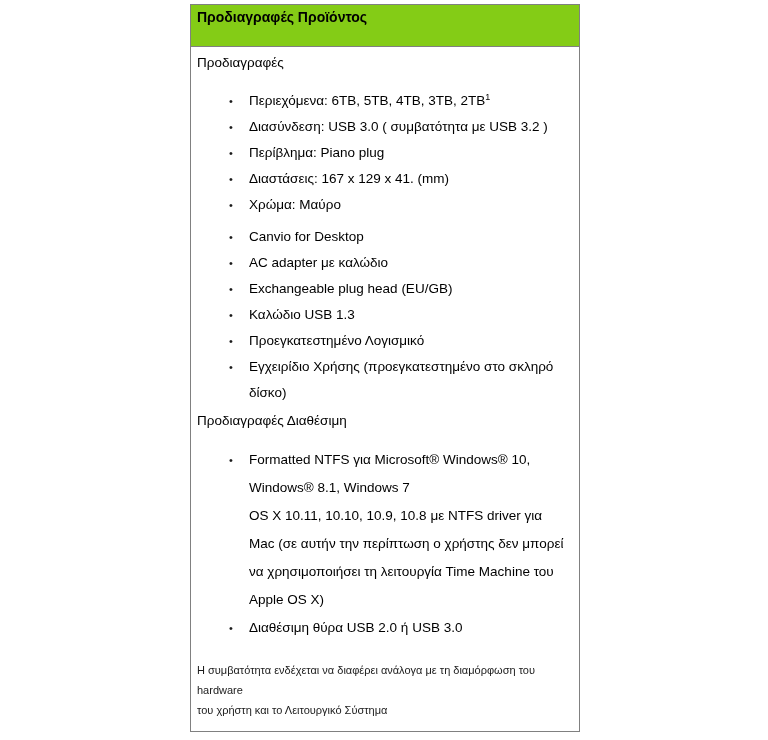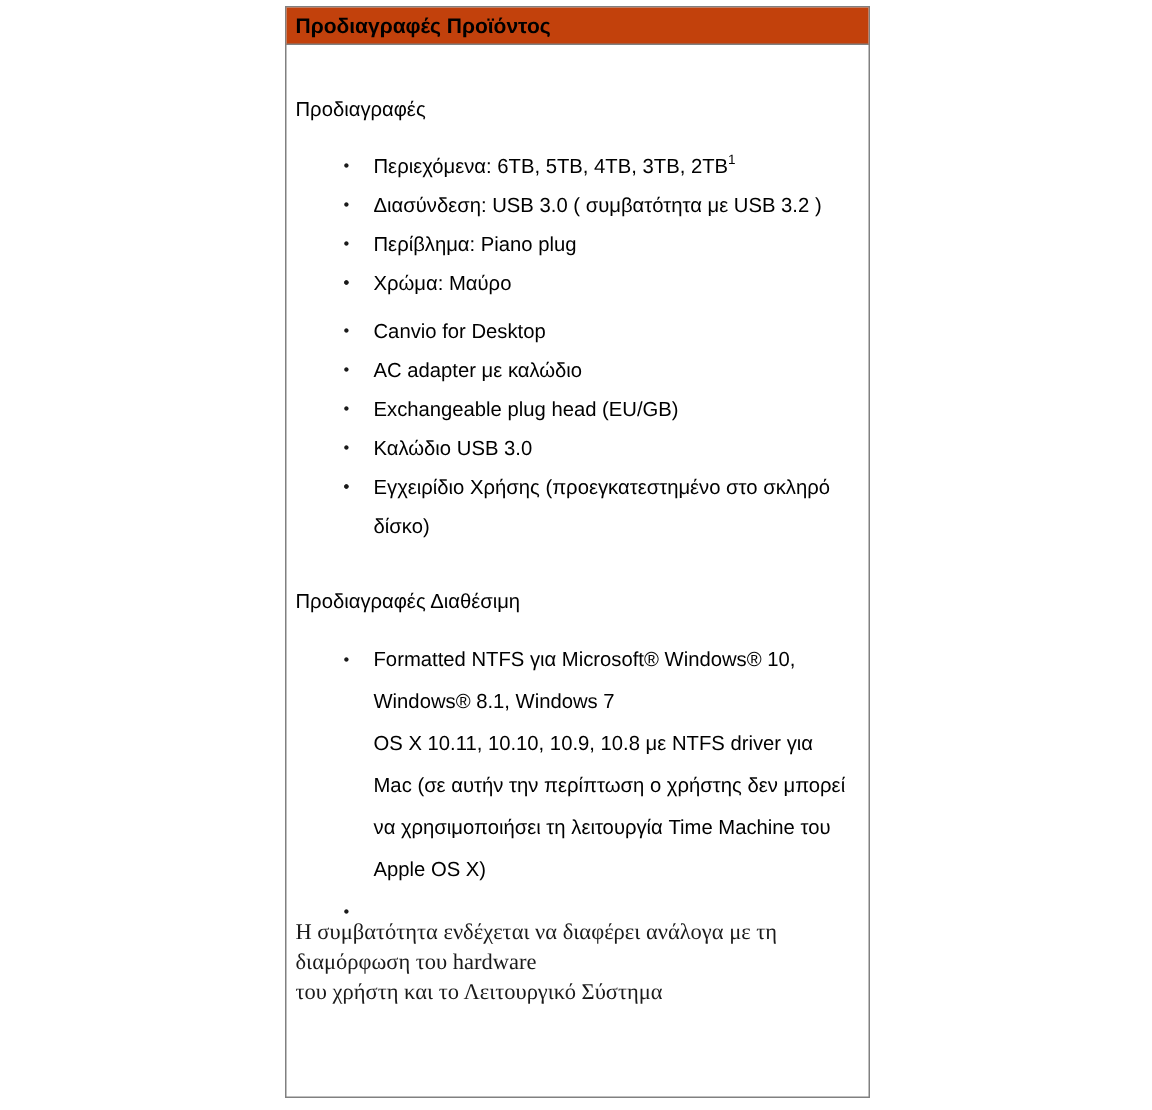--- a/index.html
+++ b/index.html
@@ -20,35 +20,35 @@
     position: absolute;
     left: 190px;
     top: 4px;
     width: 390px;
     min-height: 728px;
     box-sizing: border-box;
     border: 1px solid #808080;
     background: #ffffff;
   }
   .spec-header {
-    background: #c2410c;
+    background: #84cc16;
     border-bottom: 1px solid #808080;
-    padding: 4px 6px 4px 6px;
+    padding: 4px 6px 21px 6px;
     font-size: 14px;
     font-weight: bold;
     line-height: 16px;
   }
   .spec-body {
     padding: 6px 12px 10px 6px;
     font-size: 13.5px;
   }
   .section-heading {
     font-size: 13.5px;
     font-weight: normal;
-    margin: 28px 0 16px 0;
+    margin: 1px 0 16px 0;
     line-height: 18px;
   }
   ul.spec-list {
     list-style: none;
     margin: 0 0 6px 0;
     padding: 0;
   }
   ul.spec-list li {
     position: relative;
     padding-left: 52px;
@@ -67,25 +67,24 @@
   }
   .item-text {
     white-space: pre-line;
   }
   sup {
     font-size: 9px;
     line-height: 0;
   }
   .footnote {
     margin-top: 18px;
-    font-size: 15px;
+    font-size: 11px;
     line-height: 20px;
     color: #1a1a1a;
     white-space: pre-line;
-    font-family: Liberation Serif, serif;
   }
 </style>
 </head>
 <body>
 
 <div class="page">
   <div class="spec-box">
 
     <div class="spec-header">
       <span>Προδιαγραφές Προϊόντος</span>
@@ -103,20 +102,21 @@
           <li>
             <span class="bullet">•</span>
             <span class="item-text">Διασύνδεση: USB 3.0 ( συμβατότητα με USB 3.2 )</span>
           </li>
           <li>
             <span class="bullet">•</span>
             <span class="item-text">Περίβλημα: Piano plug</span>
           </li>
           <li>
             <span class="bullet">•</span>
+            <span class="item-text">Διαστάσεις: 167 x 129  x 41. (mm)</span>
           </li>
           <li>
             <span class="bullet">•</span>
             <span class="item-text">Χρώμα: Μαύρο</span>
           </li>
         </ul>
       </div>
 
       <div class="section">
         <ul class="spec-list">
@@ -127,42 +127,44 @@
           <li>
             <span class="bullet">•</span>
             <span class="item-text">AC adapter με καλώδιο</span>
           </li>
           <li>
             <span class="bullet">•</span>
             <span class="item-text">Exchangeable plug head (EU/GB)</span>
           </li>
           <li>
             <span class="bullet">•</span>
-            <span class="item-text">Καλώδιο USB 3.0</span>
+            <span class="item-text">Καλώδιο USB 1.3</span>
           </li>
           <li>
             <span class="bullet">•</span>
+            <span class="item-text">Προεγκατεστημένο Λογισμικό</span>
           </li>
           <li>
             <span class="bullet">•</span>
             <span class="item-text">Εγχειρίδιο Χρήσης (προεγκατεστημένο στο σκληρό δίσκο)</span>
           </li>
         </ul>
       </div>
 
       <div class="section section-system">
         <div class="section-heading">Προδιαγραφές Διαθέσιμη</div>
         <ul class="spec-list">
           <li>
             <span class="bullet">•</span>
             <span class="item-text">Formatted NTFS για Microsoft® Windows® 10, Windows® 8.1, Windows 7
 OS X 10.11, 10.10, 10.9, 10.8 με NTFS driver για Mac (σε αυτήν την περίπτωση ο χρήστης δεν μπορεί να χρησιμοποιήσει τη λειτουργία Time Machine του Apple OS X)</span>
           </li>
           <li>
             <span class="bullet">•</span>
+            <span class="item-text">Διαθέσιμη θύρα USB 2.0 ή USB 3.0</span>
           </li>
         </ul>
       </div>
 
       <div class="footnote">Η συμβατότητα ενδέχεται να διαφέρει ανάλογα με τη διαμόρφωση του hardware
 του χρήστη και το Λειτουργικό Σύστημα</div>
 
     </div>
   </div>
 </div>

